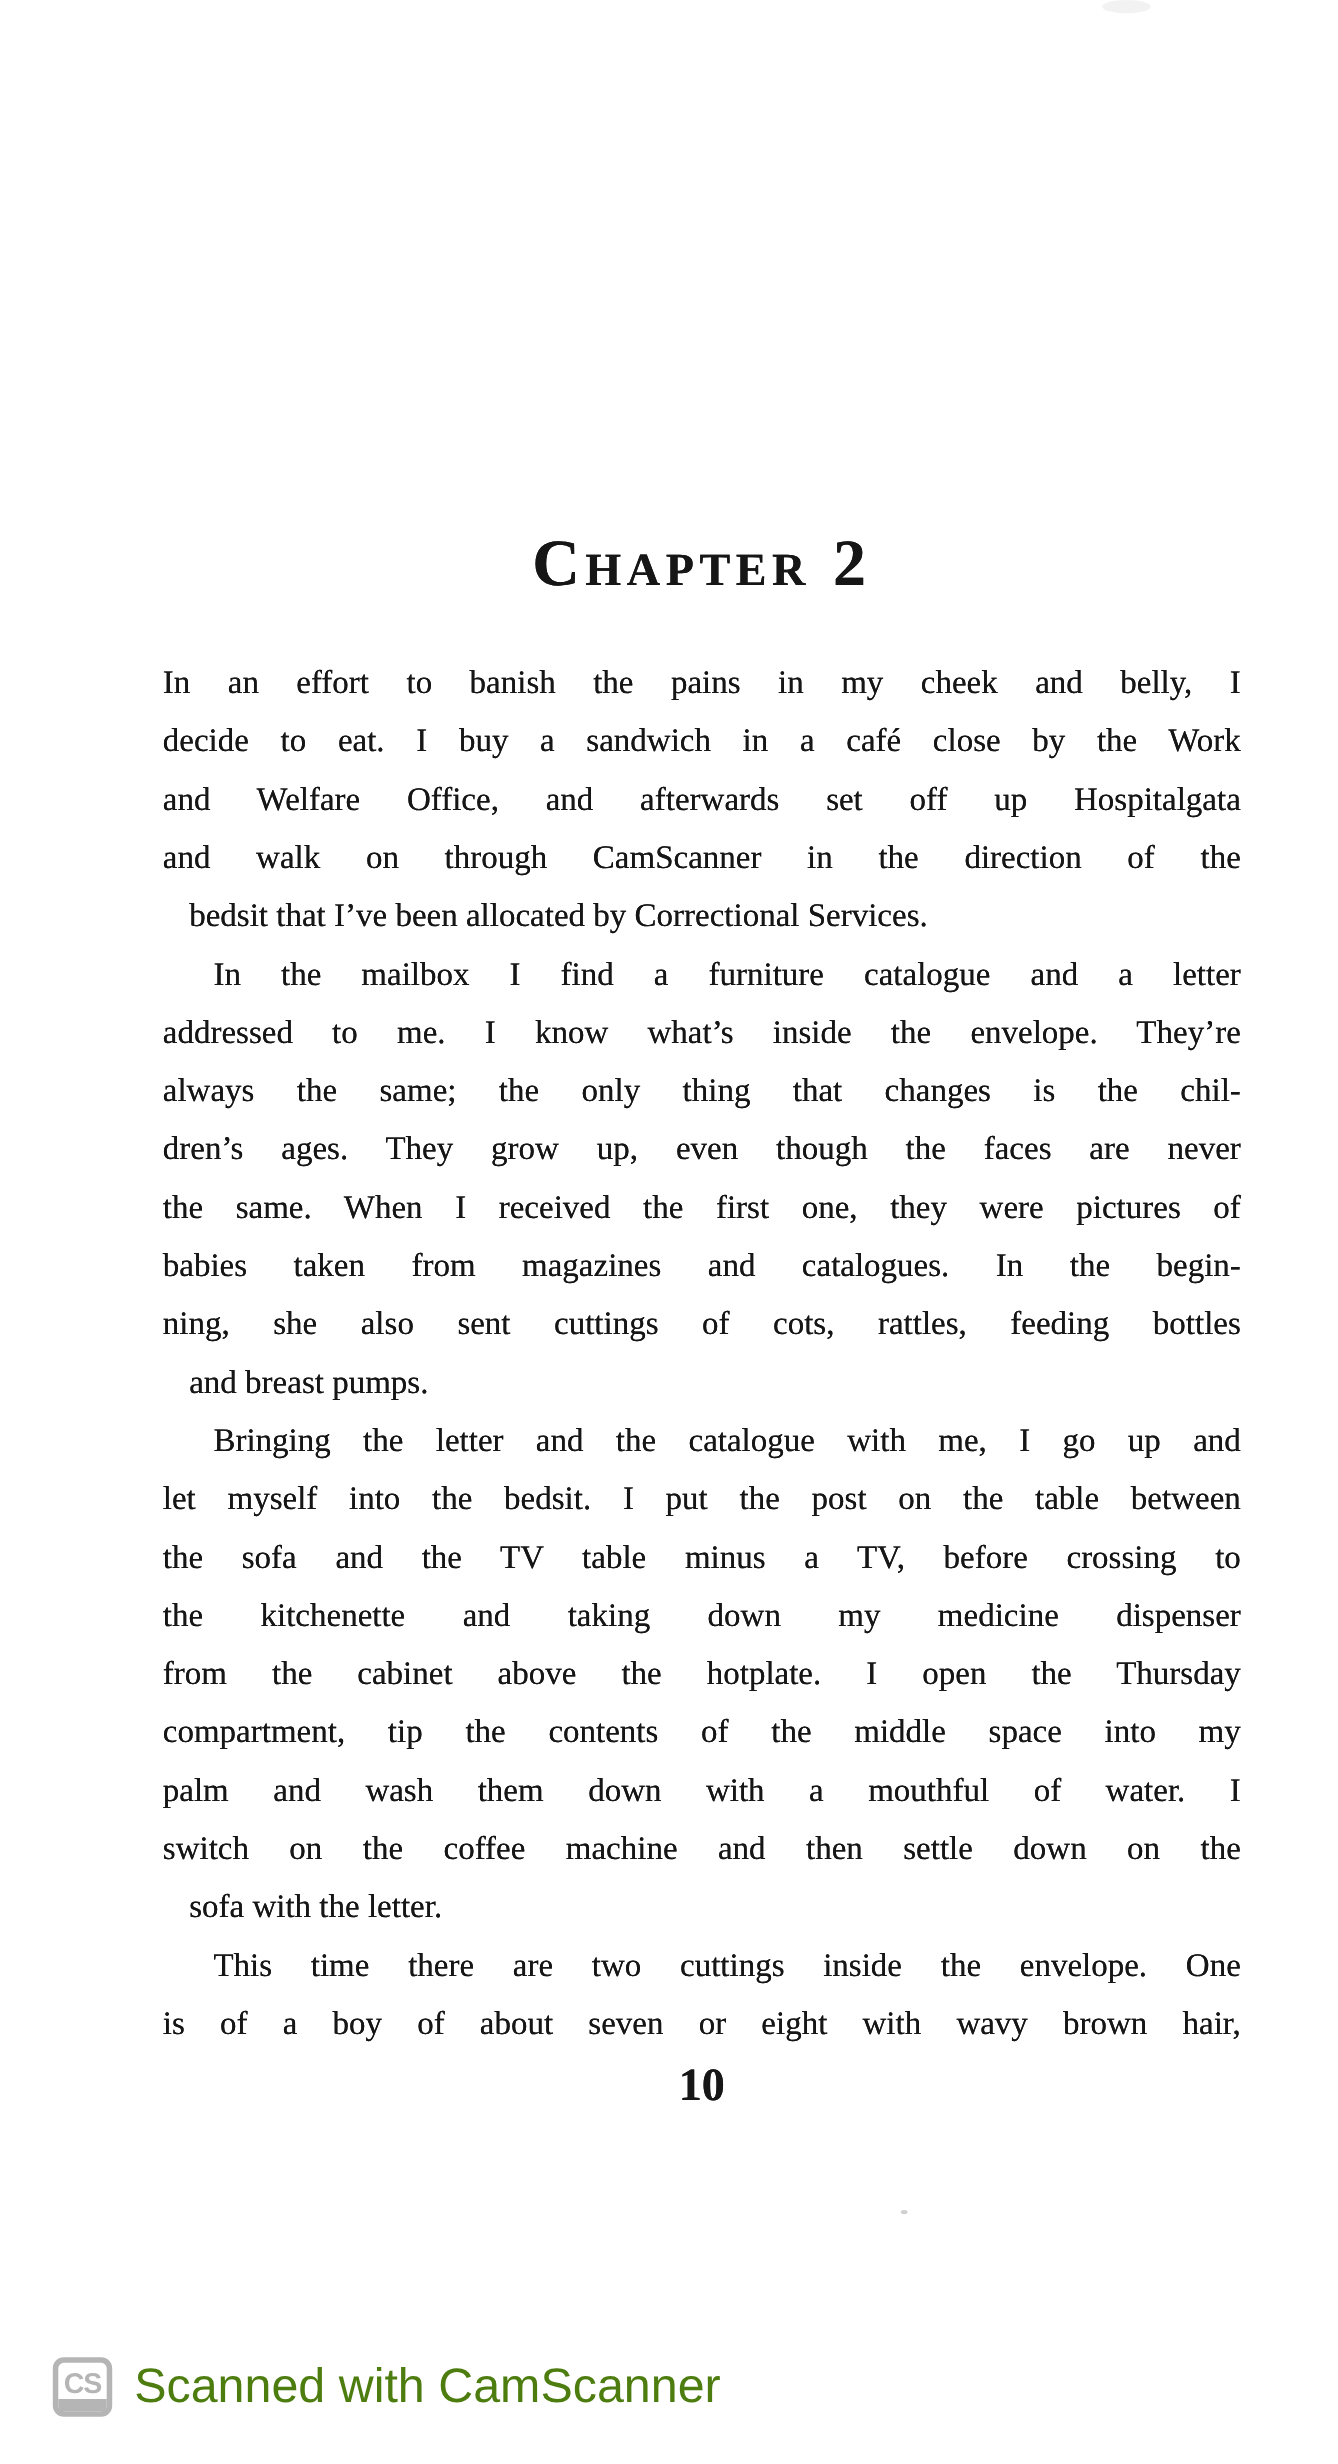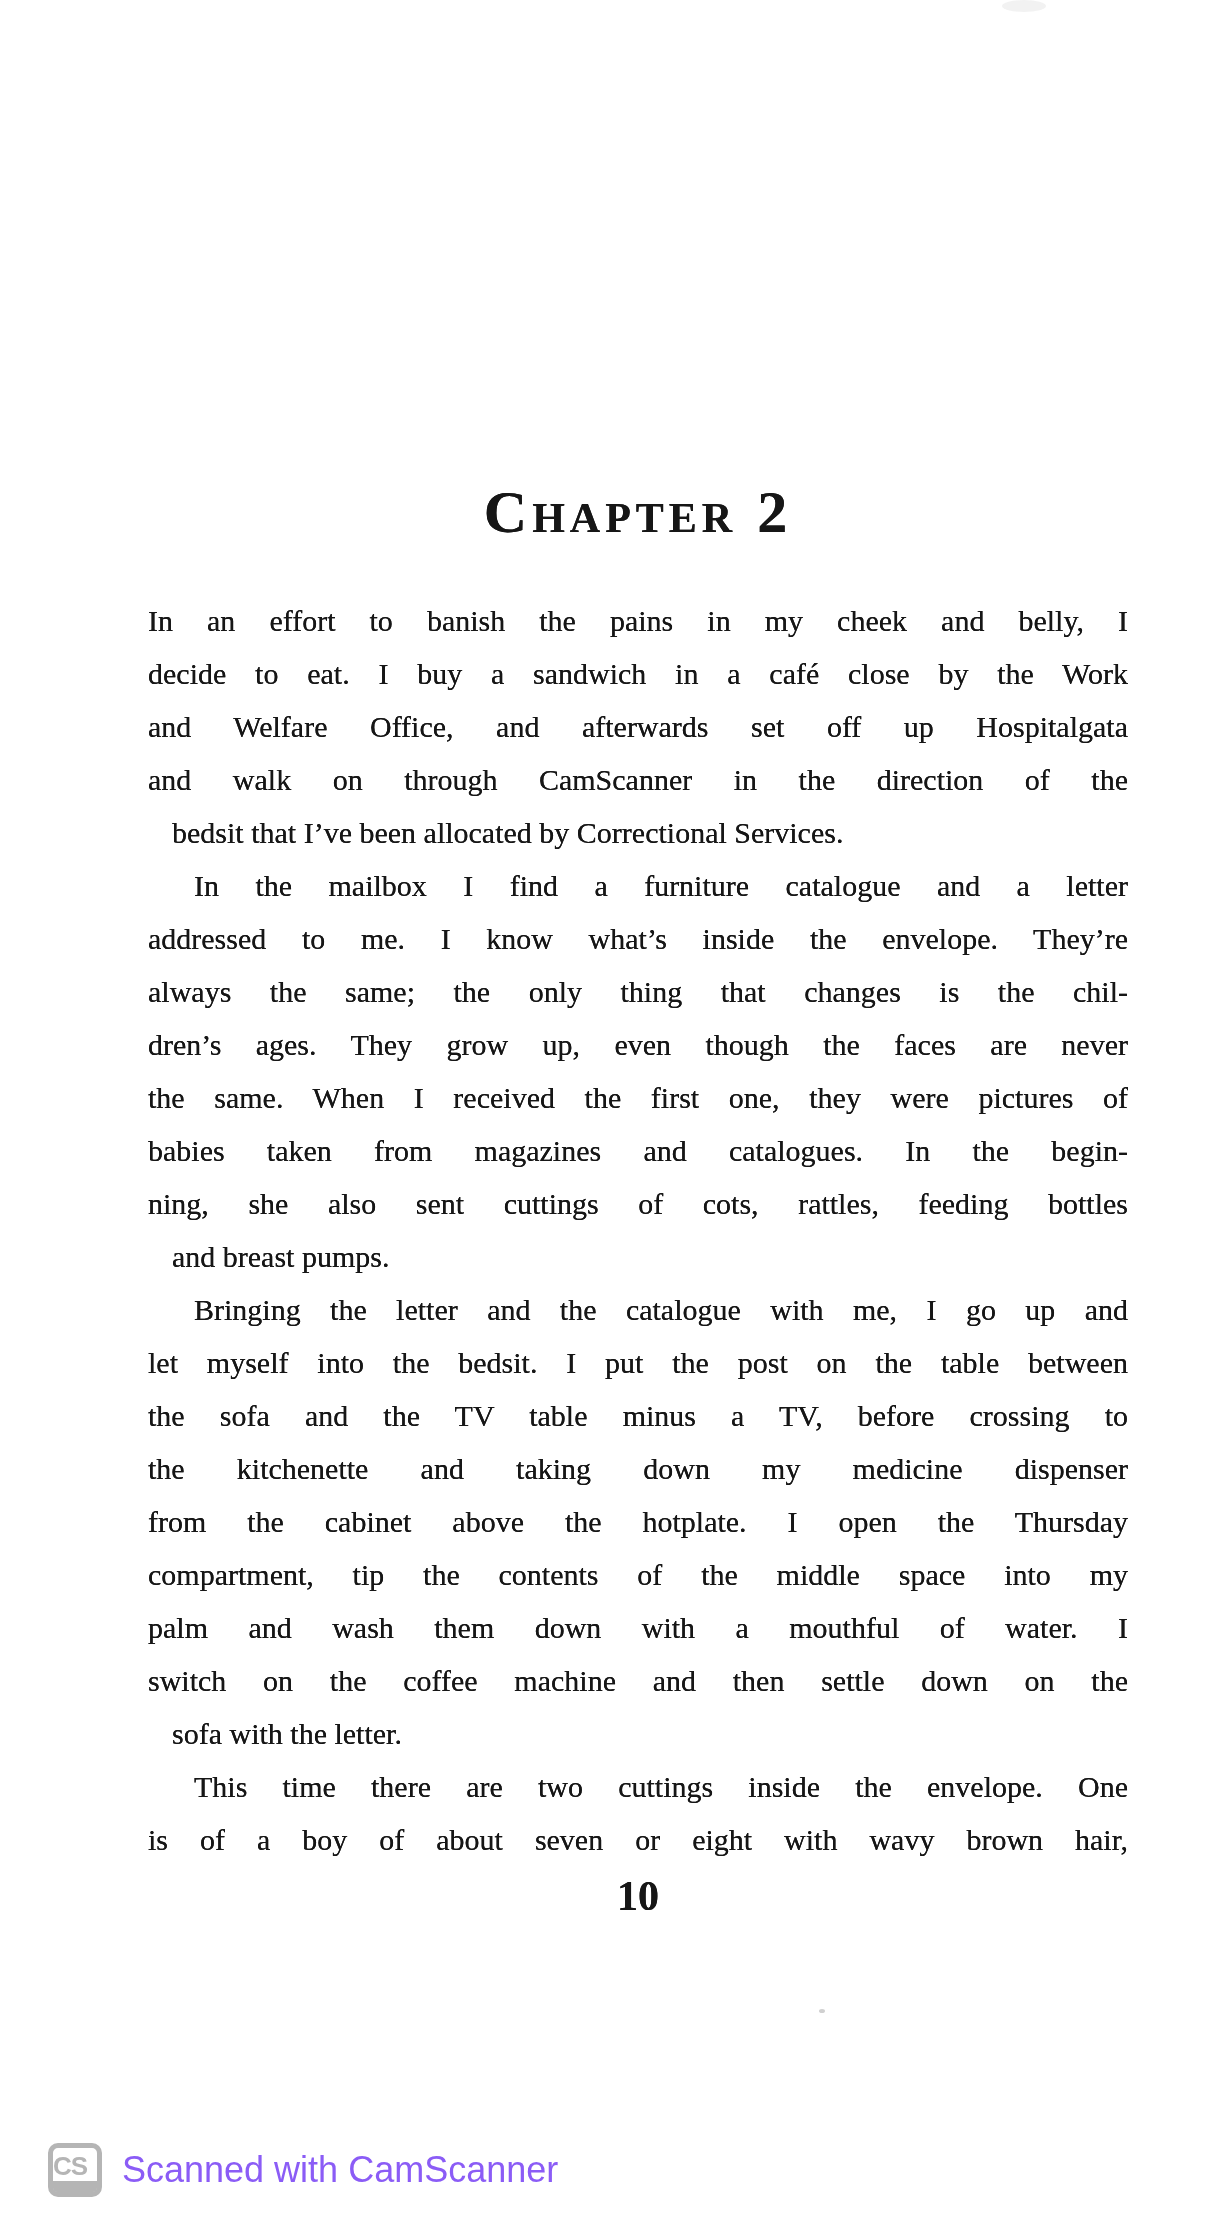--- a/index.html
+++ b/index.html
@@ -56,30 +56,30 @@
     width:54px; height:54px; box-sizing:border-box;
     border:5px solid #b5b5b5; border-radius:10px;
     background:#ffffff;
   }
   .cs-icon .cs-band {
     position:absolute; left:0; right:0; bottom:0; height:11px;
     background:#b5b5b5; border-radius:0 0 4px 4px;
   }
   .cs-icon .cs-label {
     position:absolute; top:3px; left:0; right:0;
-    text-align:left;
+    text-align:center;
     font-family:"Liberation Sans",sans-serif;
     font-weight:bold; font-size:26px; line-height:30px;
     color:#b5b5b5; letter-spacing:-1px;
   }
   .wm-text {
     position:absolute; left:122px; top:12px;
     font-family:"Liberation Sans",sans-serif;
-    font-size:36px; line-height:56px;
-    color:#8b5cf6;
+    font-size:44px; line-height:56px;
+    color:#4d7c0f;
   }
 </style>
 </head>
 <body>
 
 <div class="page">
 
   <div class="smudge"></div>
 
   <h1 class="chapter-heading" style="margin:0;">Chapter 2</h1>

